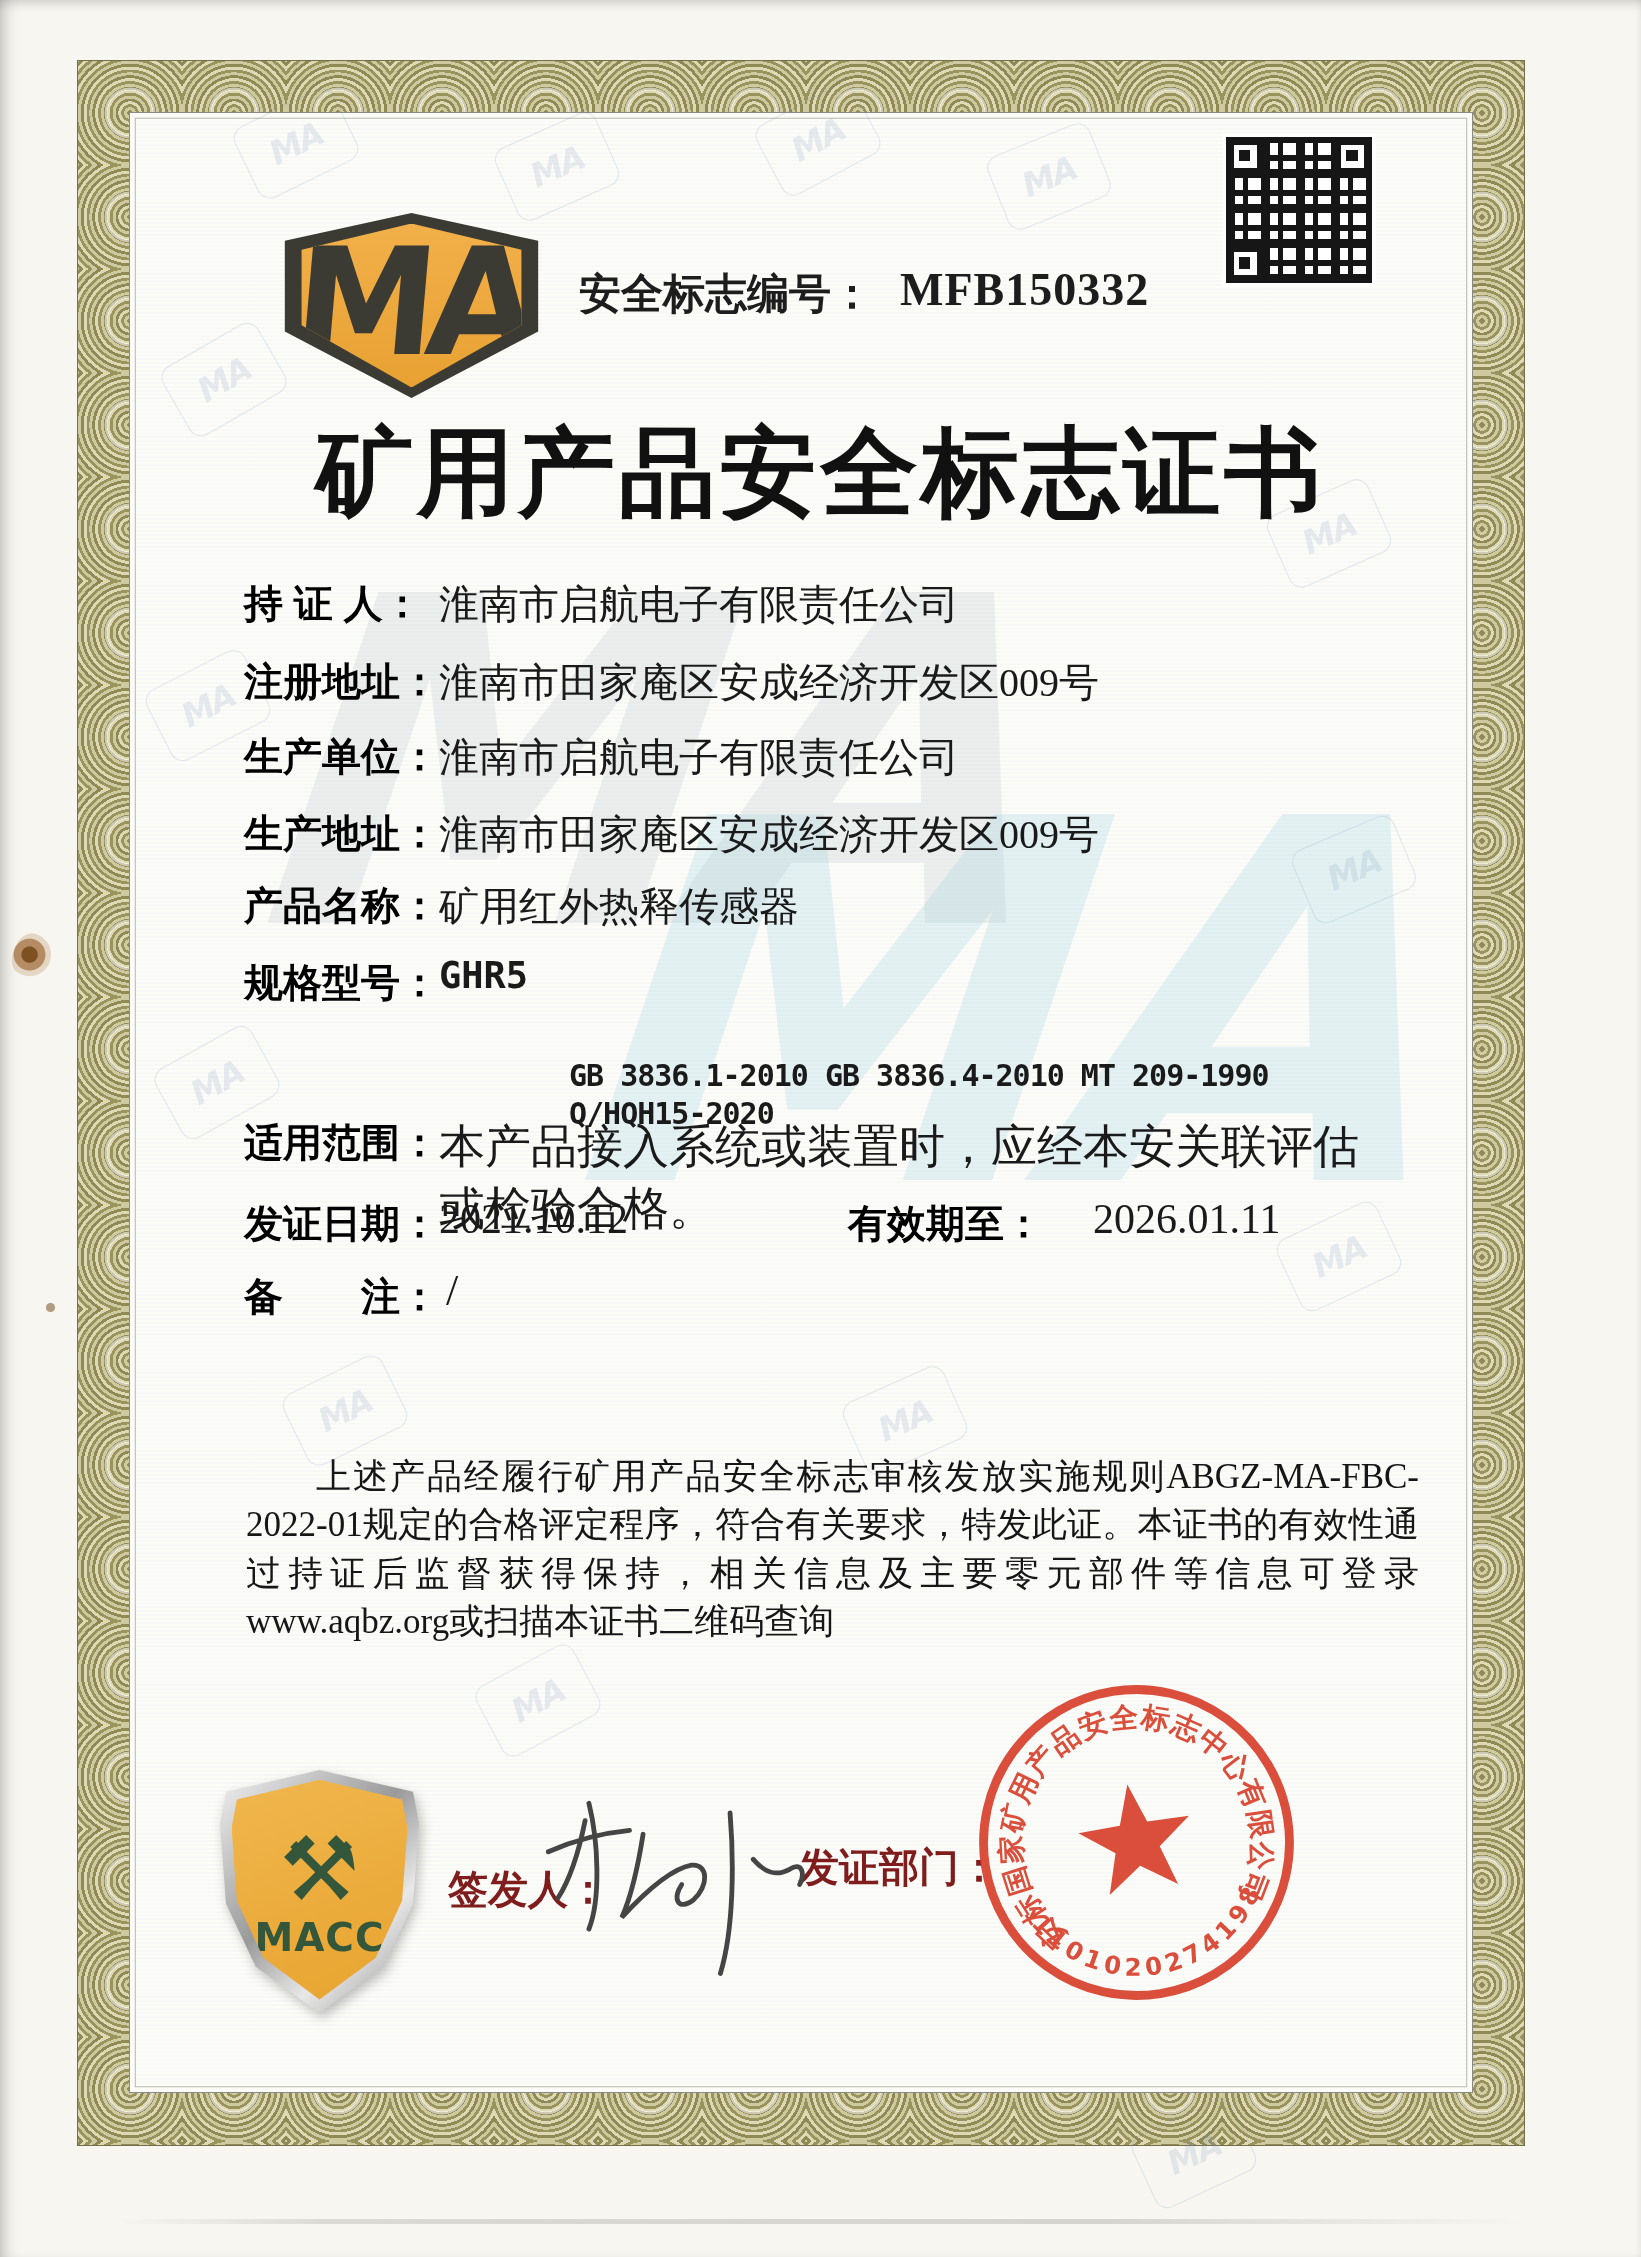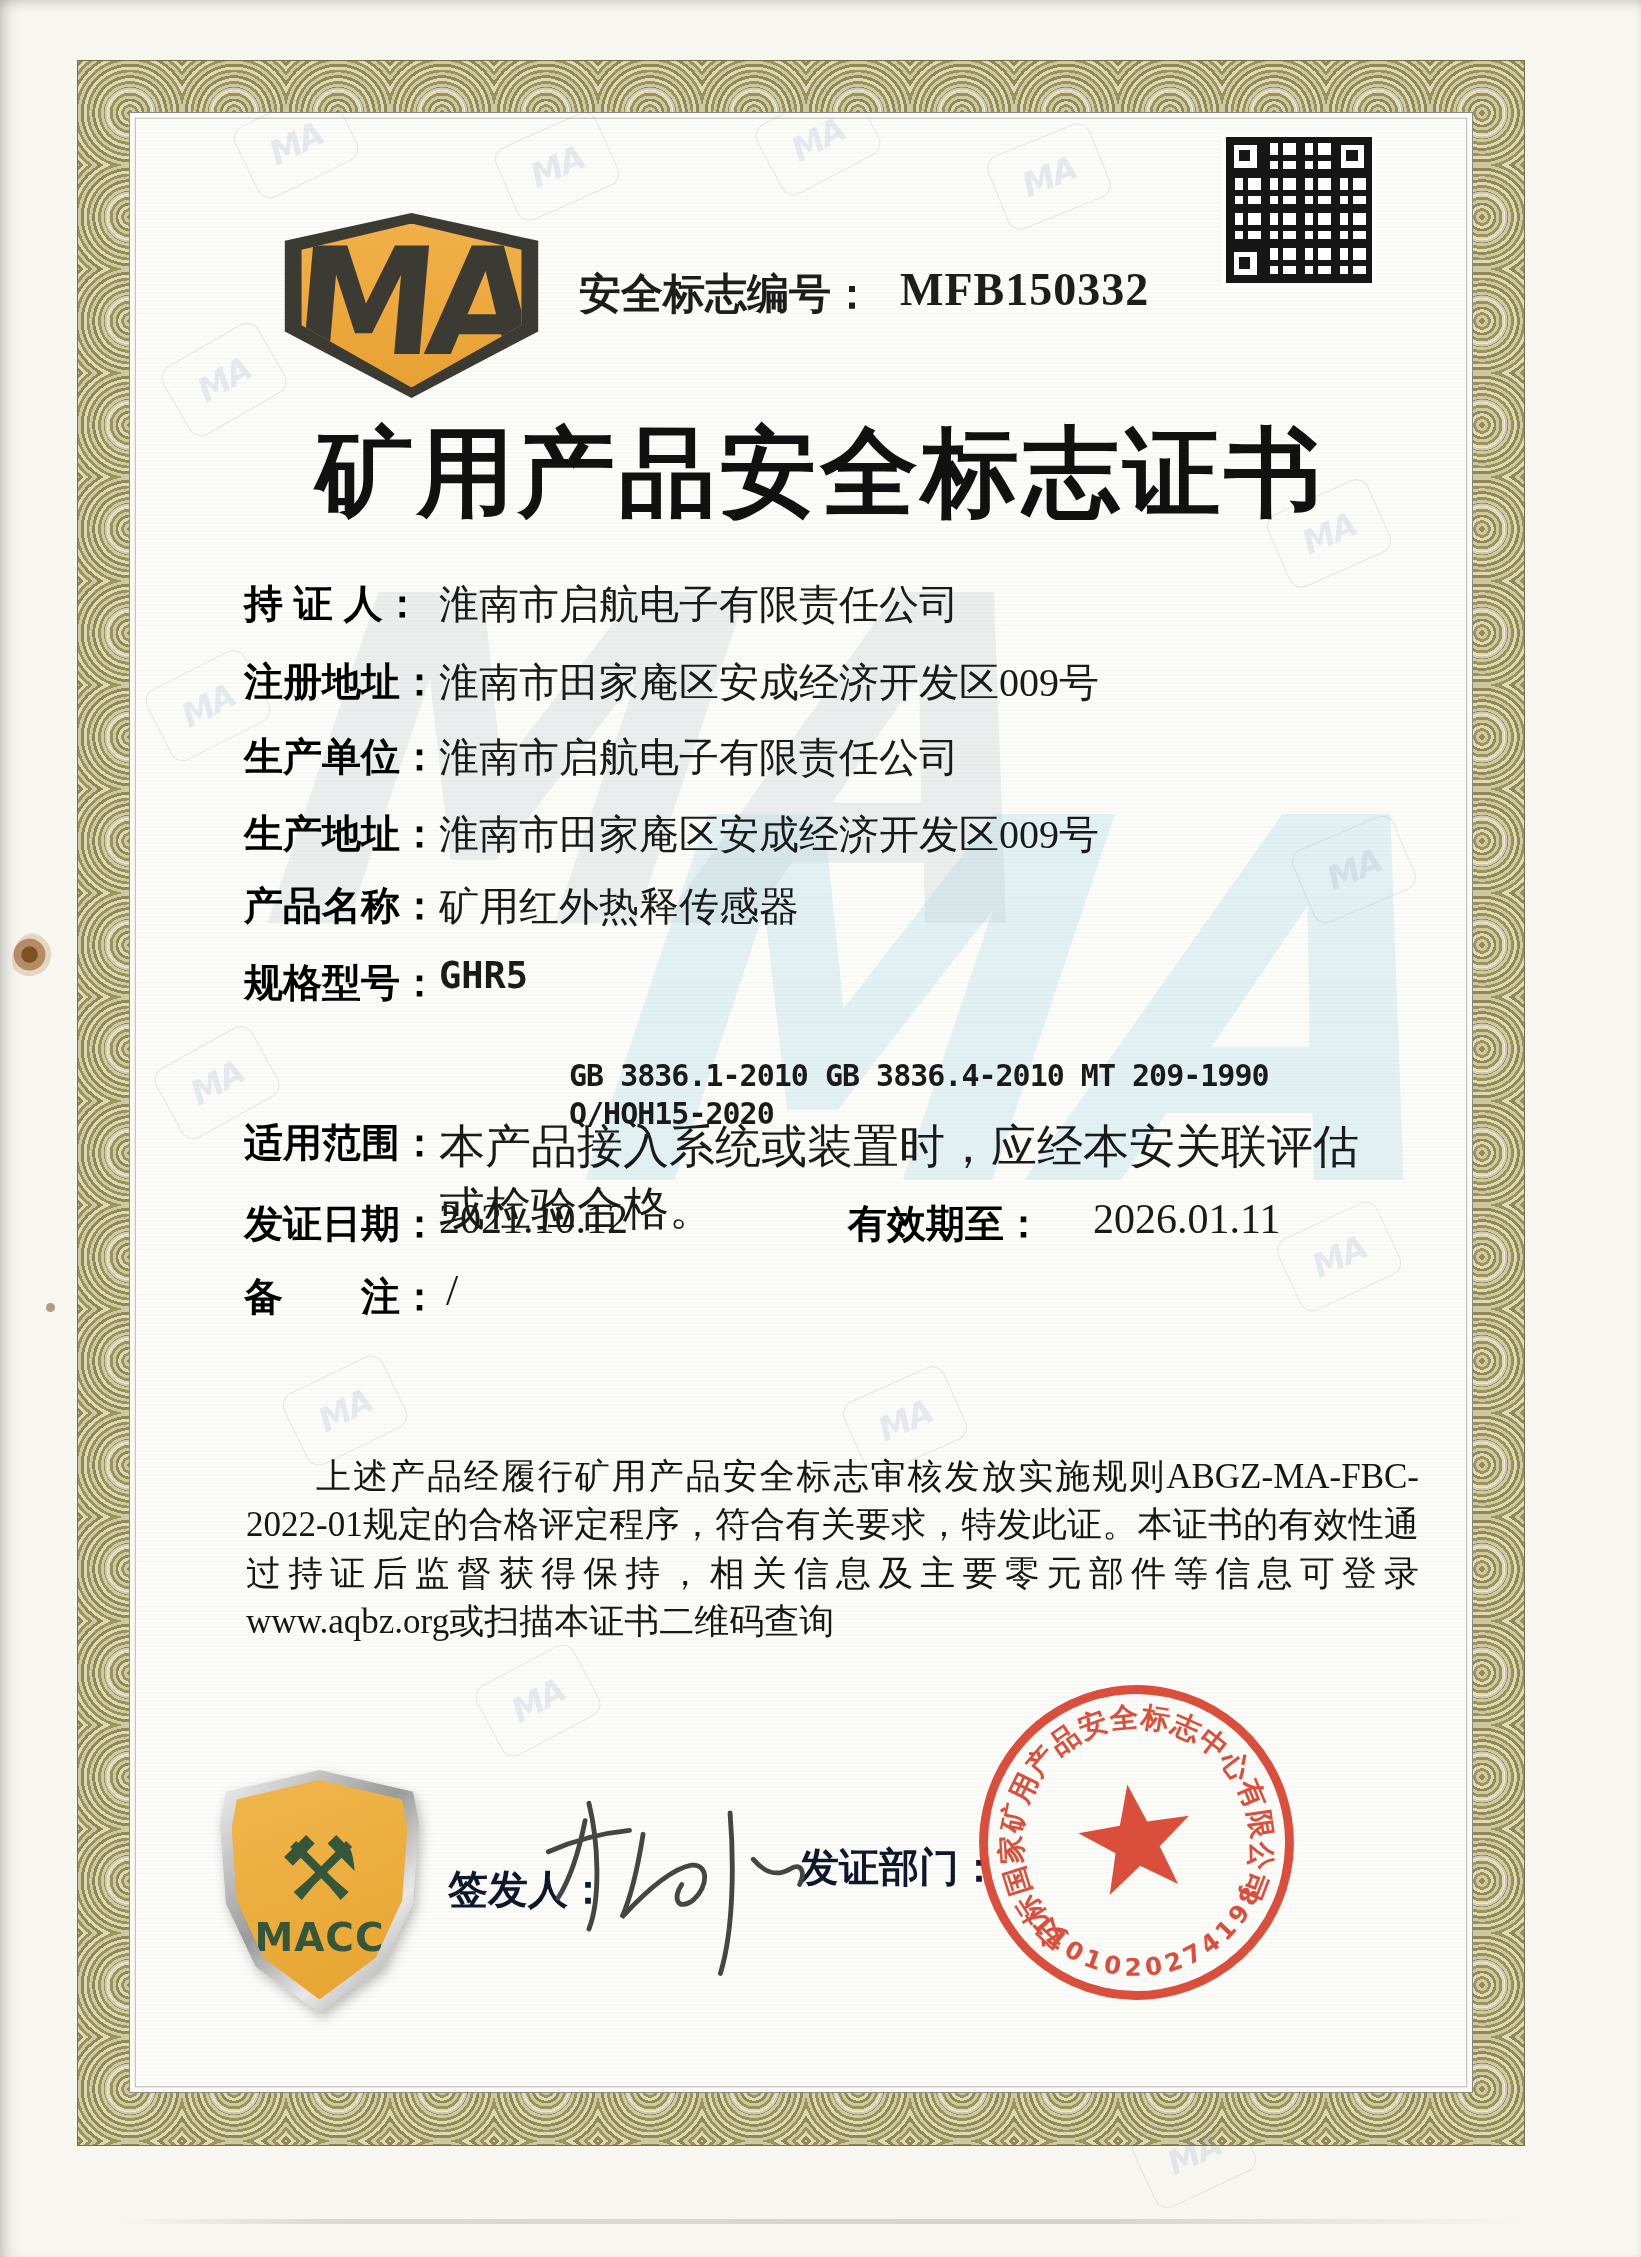--- a/index.html
+++ b/index.html
@@ -75,21 +75,21 @@
   .shield{position:absolute;left:220px;top:1770px;width:199px;height:243px;z-index:2;
           filter:drop-shadow(3.9px 5.8px 5.8px rgba(0,0,0,.25));}
   .shield .rim{position:absolute;inset:0;background:linear-gradient(135deg,#f2f2f2,#9a9a9a 45%,#e8e8e8 70%,#8d8d8d);
           clip-path:polygon(50% 0%, 97% 9%, 100% 22%, 97% 55%, 82% 81%, 50% 100%, 18% 81%, 3% 55%, 0% 22%, 3% 9%);}
   .shield .face{position:absolute;inset:9.7px 11.6px 13.5px 11.6px;background:linear-gradient(160deg,#f0b64d,#e8a42f);
           clip-path:polygon(50% 0%, 97% 9%, 100% 22%, 97% 55%, 82% 81%, 50% 100%, 18% 81%, 3% 55%, 0% 22%, 3% 9%);
           display:flex;flex-direction:column;align-items:center;justify-content:center;}
   .shield .emblem{font-family:"DejaVu Sans",sans-serif;font-size:89px;line-height:1;color:#34563b;margin-top:5.8px;}
   .shield .macc{font-family:"DejaVu Sans",sans-serif;font-weight:900;font-size:39px;color:#34563b;
           letter-spacing:1px;margin-top:1.9px;}
-  .gray-label{position:absolute;font-size:40px;font-weight:bold;color:#0f172a;z-index:2;white-space:nowrap;}
+  .gray-label{position:absolute;font-size:40px;font-weight:bold;color:#7f1d1d;z-index:2;white-space:nowrap;}
   .signature{position:absolute;left:529px;top:1784px;z-index:3;}
   .stamp{position:absolute;left:960px;top:1666px;width:353px;height:353px;z-index:4;
          transform:rotate(-9deg);opacity:.92;}
   .bottom-streak{position:absolute;left:116px;top:2219px;width:1410px;height:4.8px;
          background:linear-gradient(90deg,transparent,rgba(90,90,90,.18) 15%,rgba(90,90,90,.22) 70%,transparent);z-index:1;}
 </style>
 </head>
 <body>
 
 <div class="page">

